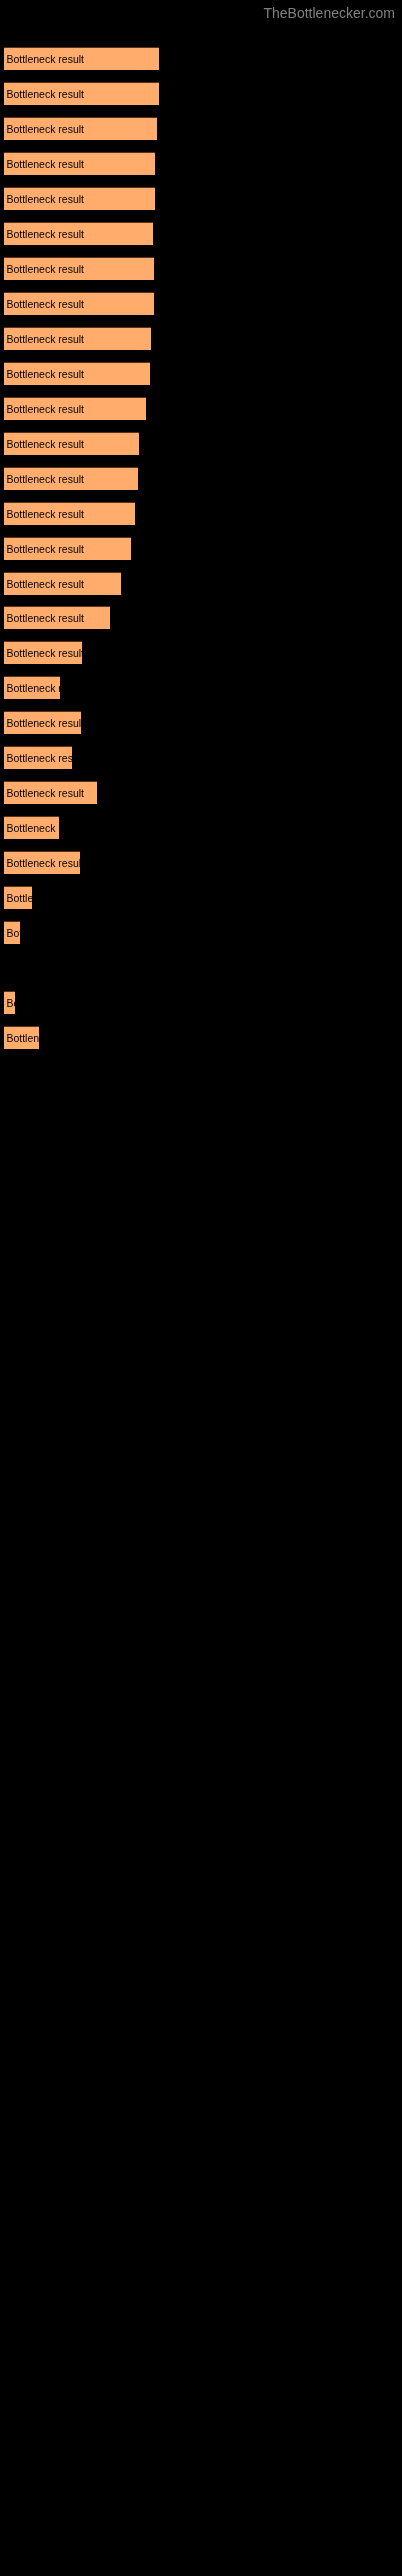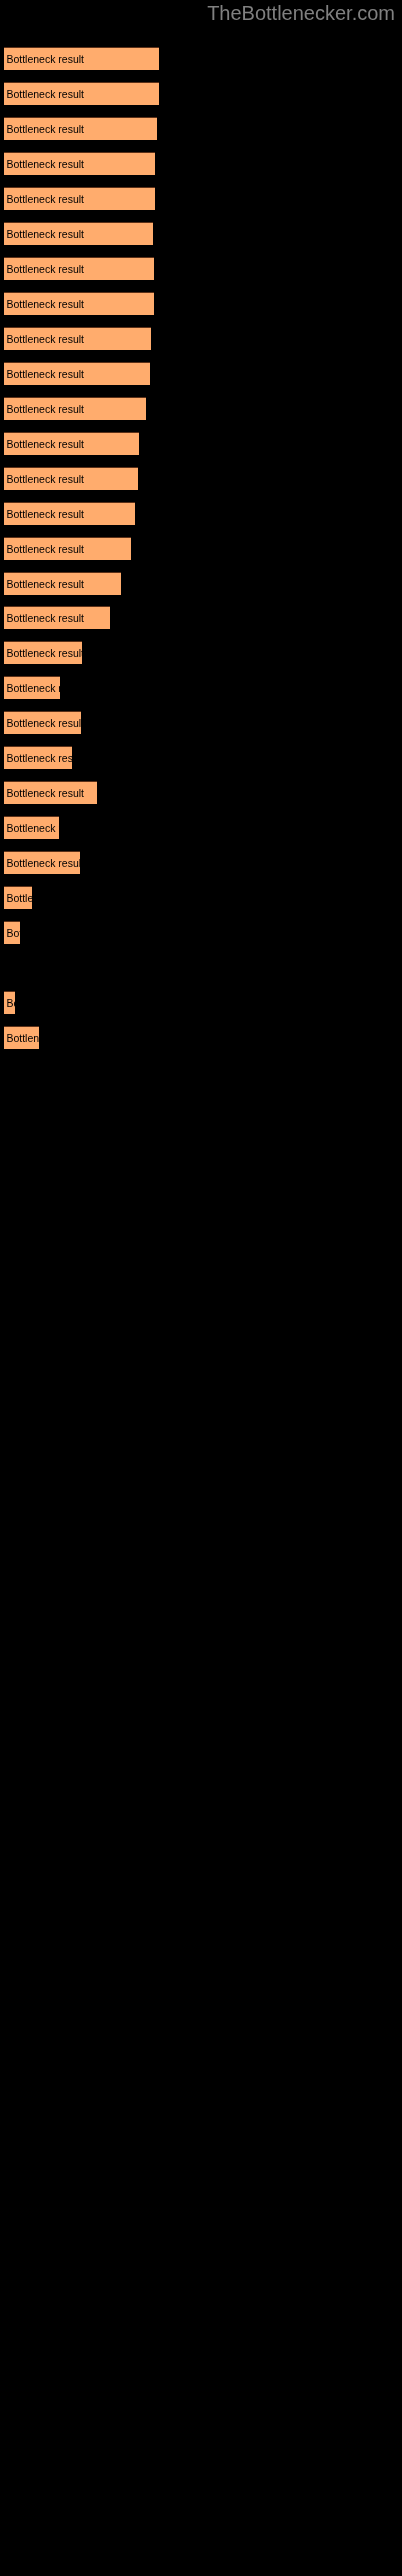--- a/index.html
+++ b/index.html
@@ -13,21 +13,21 @@
     height: 2576px;
     background: #000000;
     overflow: hidden;
     font-family: "Liberation Sans", sans-serif;
   }
   #site-title {
     position: absolute;
     top: 3.2px;
     right: 8px;
     color: #808080;
-    font-size: 20px;
+    font-size: 14px;
     font-family: "Liberation Sans", sans-serif;
     letter-spacing: 0px;
     white-space: nowrap;
     line-height: 21px;
   }
   #chart-area {
     position: absolute;
     left: 0;
     top: 0;
     width: 403px;

